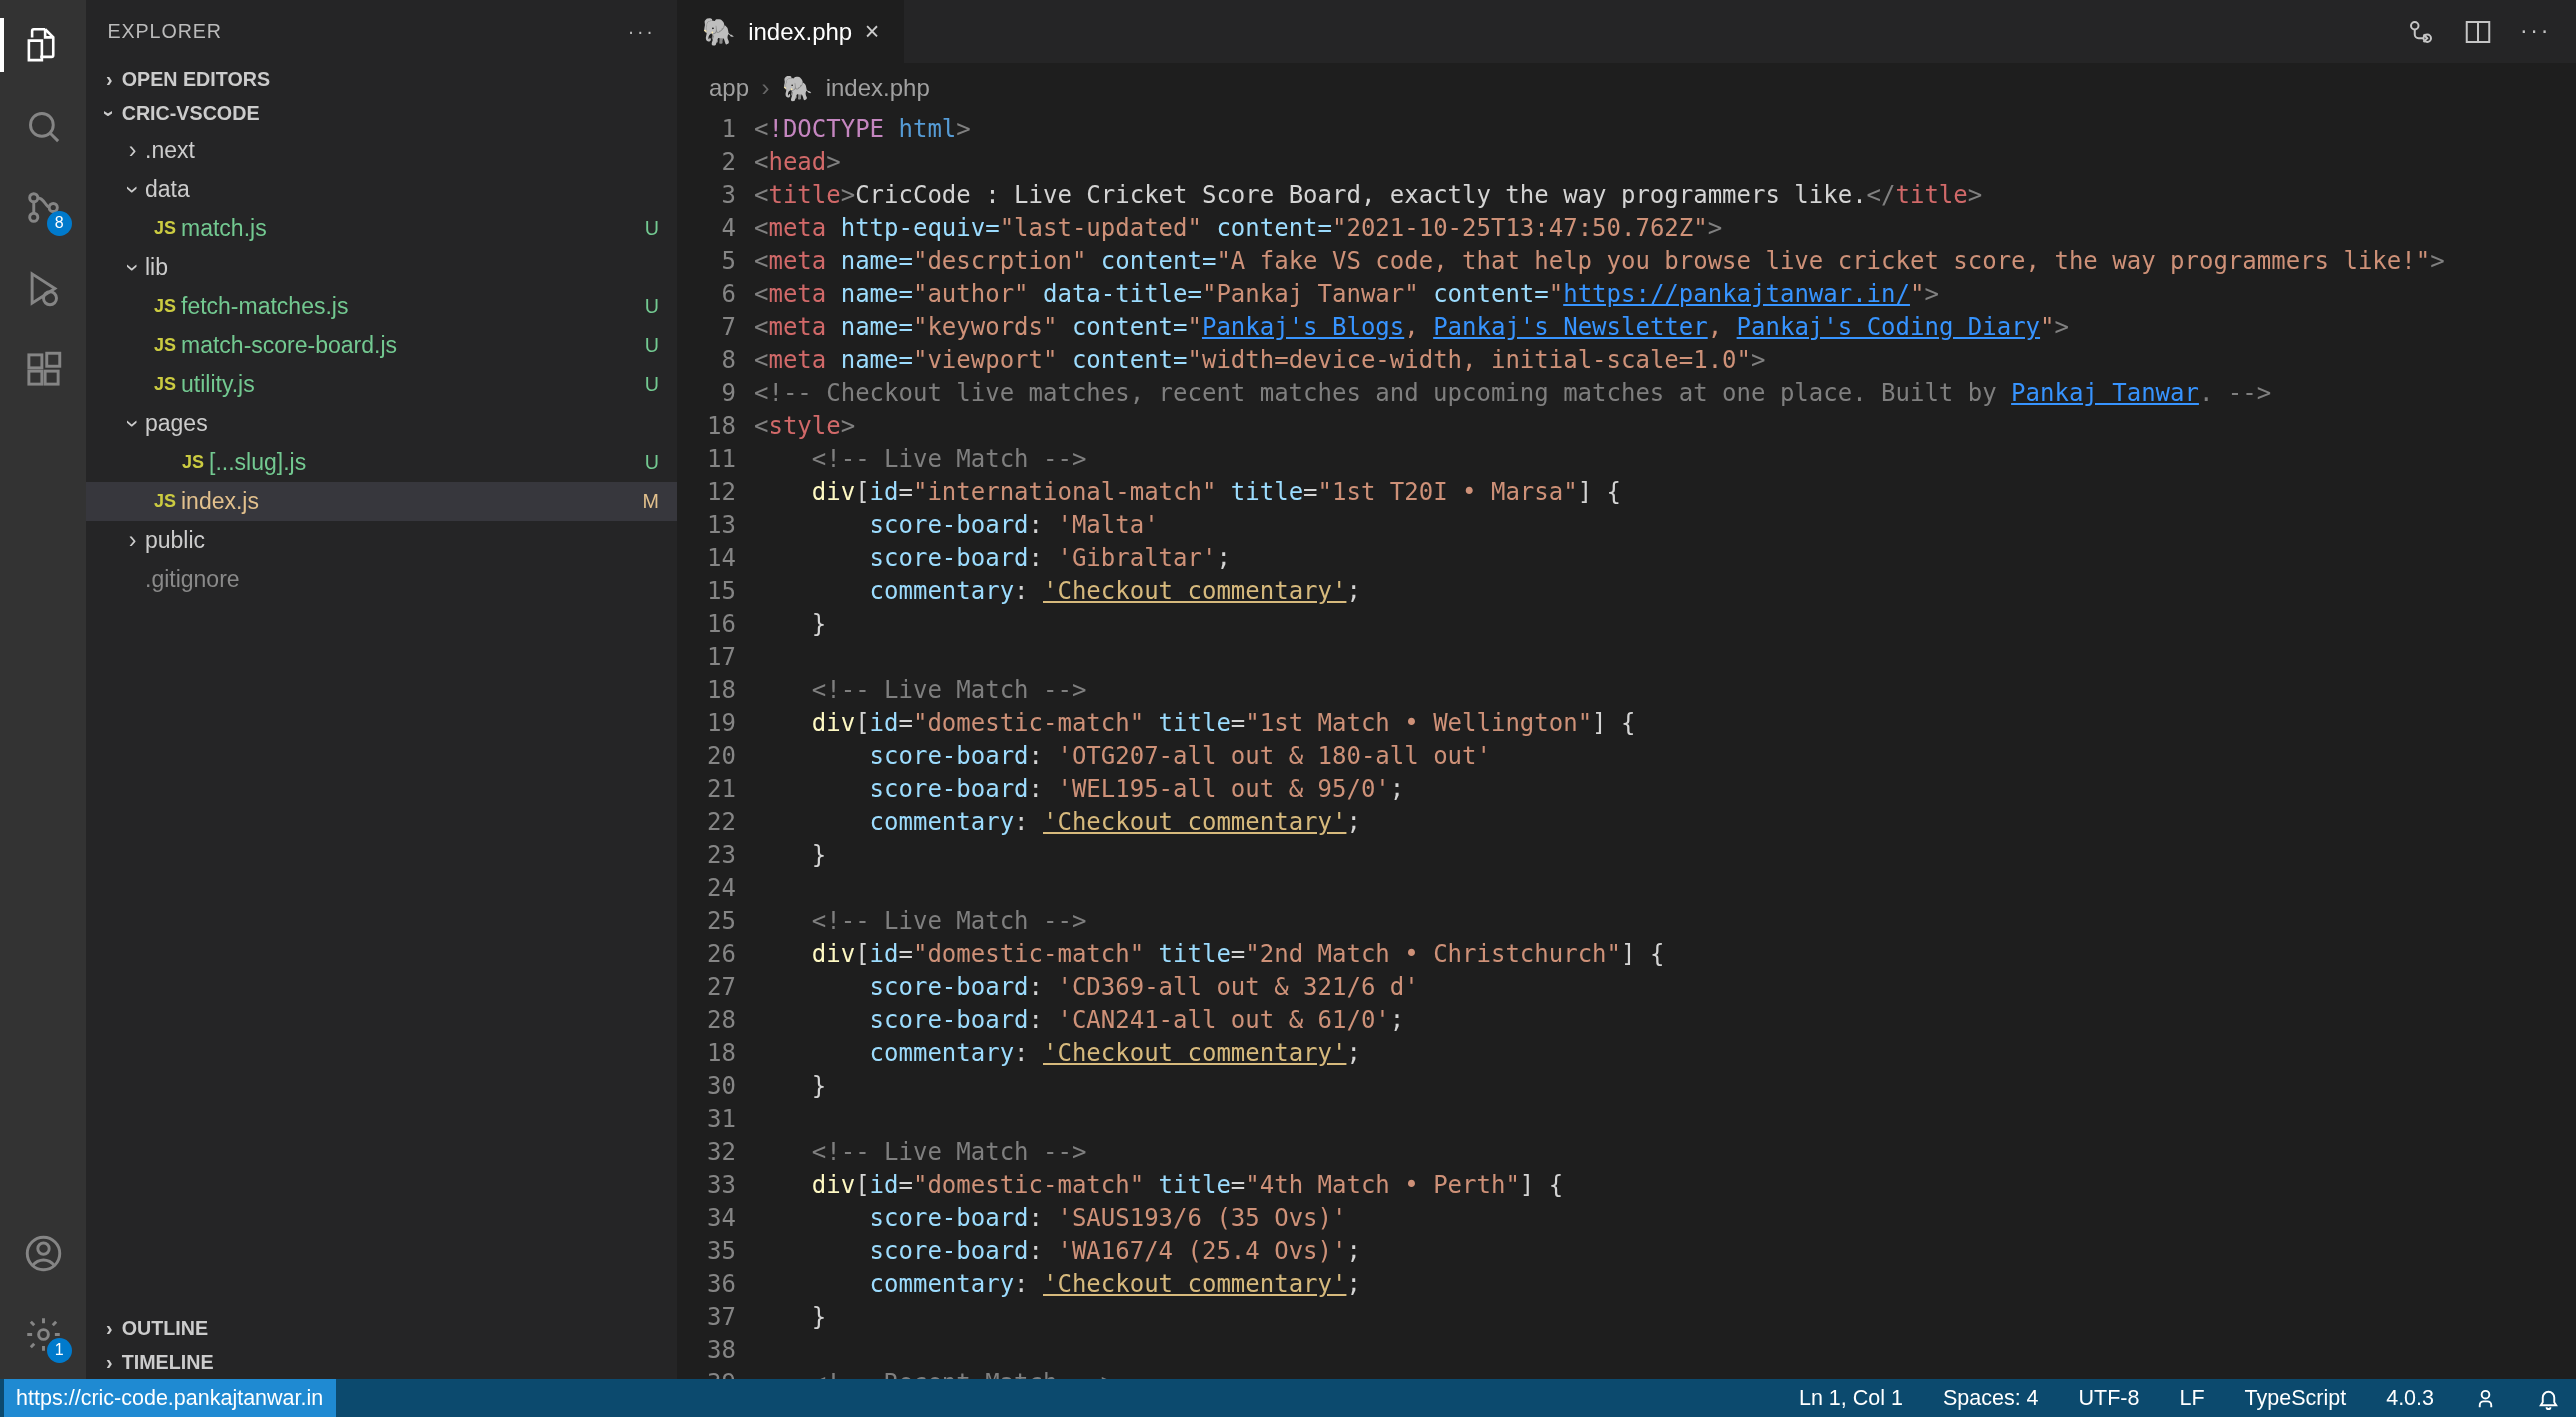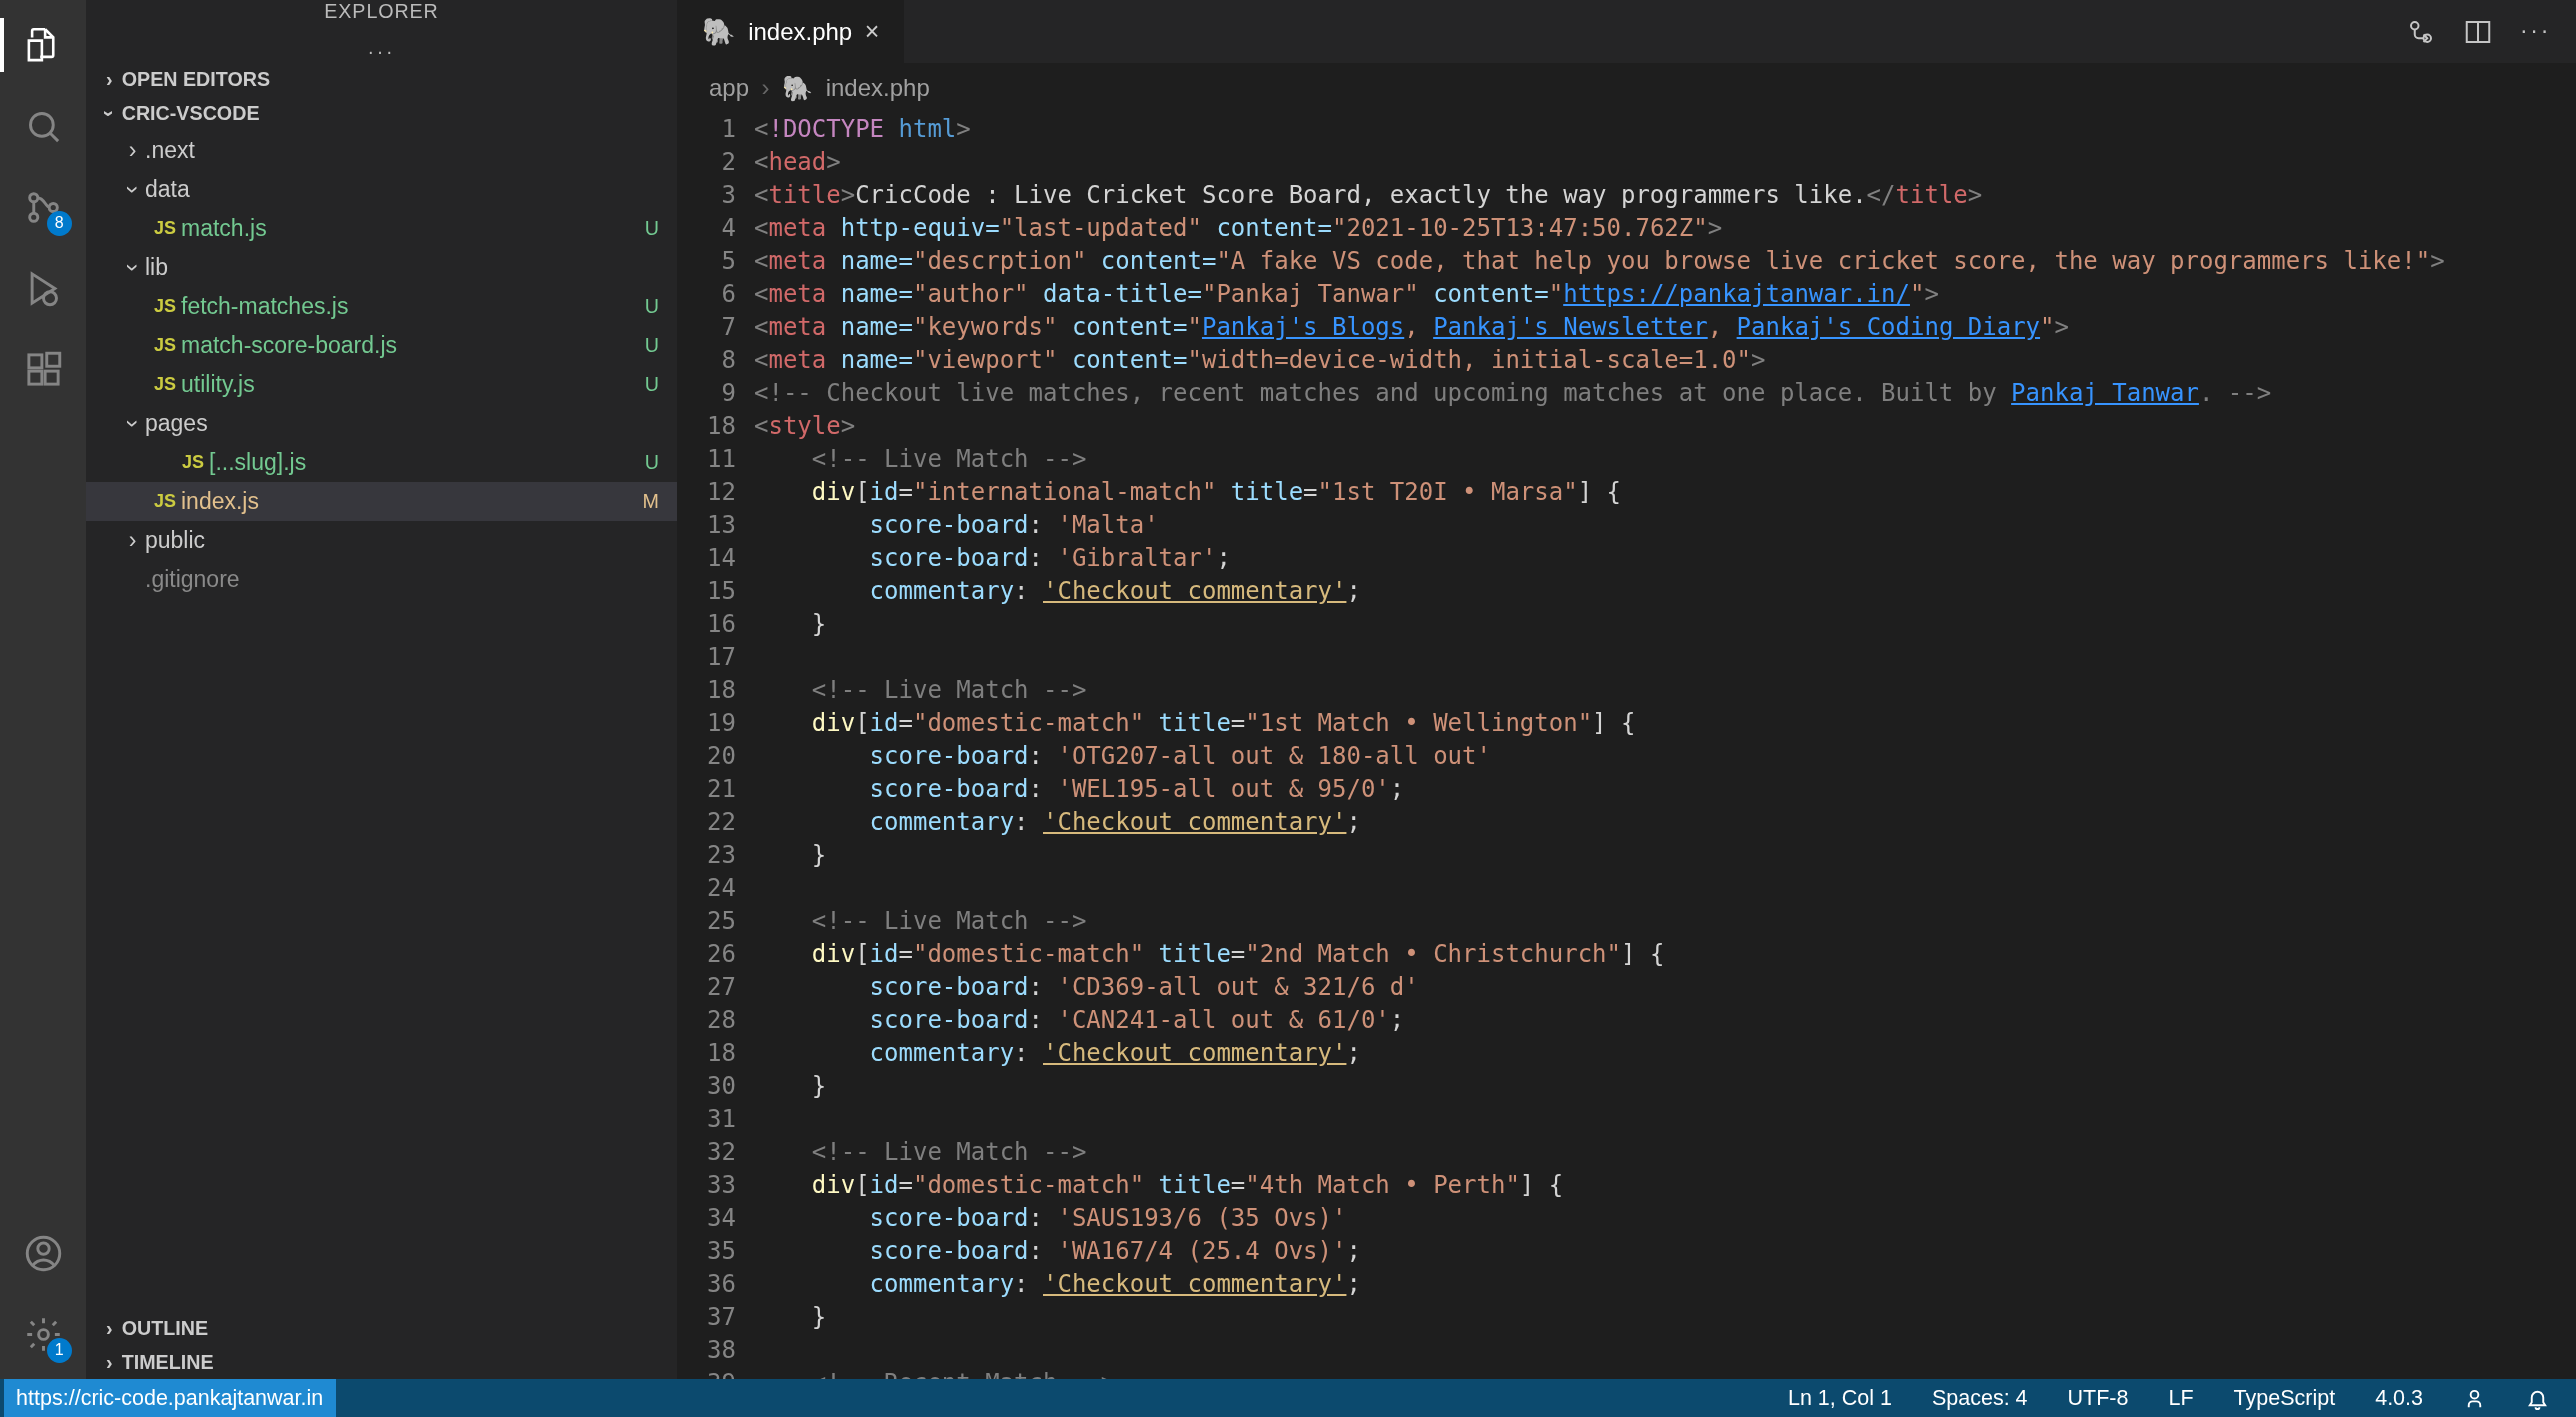--- a/index.html
+++ b/index.html
@@ -55,21 +55,20 @@
   display: flex; flex-direction: column;
   overflow: hidden;
 }
 .sidebar-header {
   height: 63px;
   display: flex; align-items: center; justify-content: space-between;
   padding: 0 21.5px;
   color: #bbbbbb;
   font-size: 19.7px;
   letter-spacing: 0.9px;
-  flex-direction: column;
 }
 .section-title {
   display: flex; align-items: center;
   padding: 5.4px 10.7px;
   font-size: 19.7px;
   font-weight: 700;
   color: #cccccc;
   cursor: pointer;
 }
 .section-title .chev { width: 25px; display:inline-flex; justify-content:center; color:#cccccc; }
@@ -140,21 +139,21 @@
 .c-white{color:#d4d4d4}
 .c-ylink{color:#d7ba7d;text-decoration:underline}
 
 
 .status-bar {
   height: 39px; background: #0c4a6e; color:#fff;
   display:flex; align-items:center;
   font-size:21.5px;
 }
 .host-box { background:#1f8ad2; padding: 0 12.5px; margin-left:3.6px; height:100%; display:flex; align-items:center; }
-.status-right-group { margin-left:auto; display:flex; gap:40px; padding-right:27px; align-items:center; height:100%; }
+.status-right-group { margin-left:auto; display:flex; gap:40px; padding-right:16px; align-items:center; height:100%; }
 .status-right-group .itm { display:flex; align-items:center; gap:7.2px; }
 
 svg { display:block; }
 </style>
 </head>
 <body>
 
 <div class="main">
 
   <div class="activity-bar">

